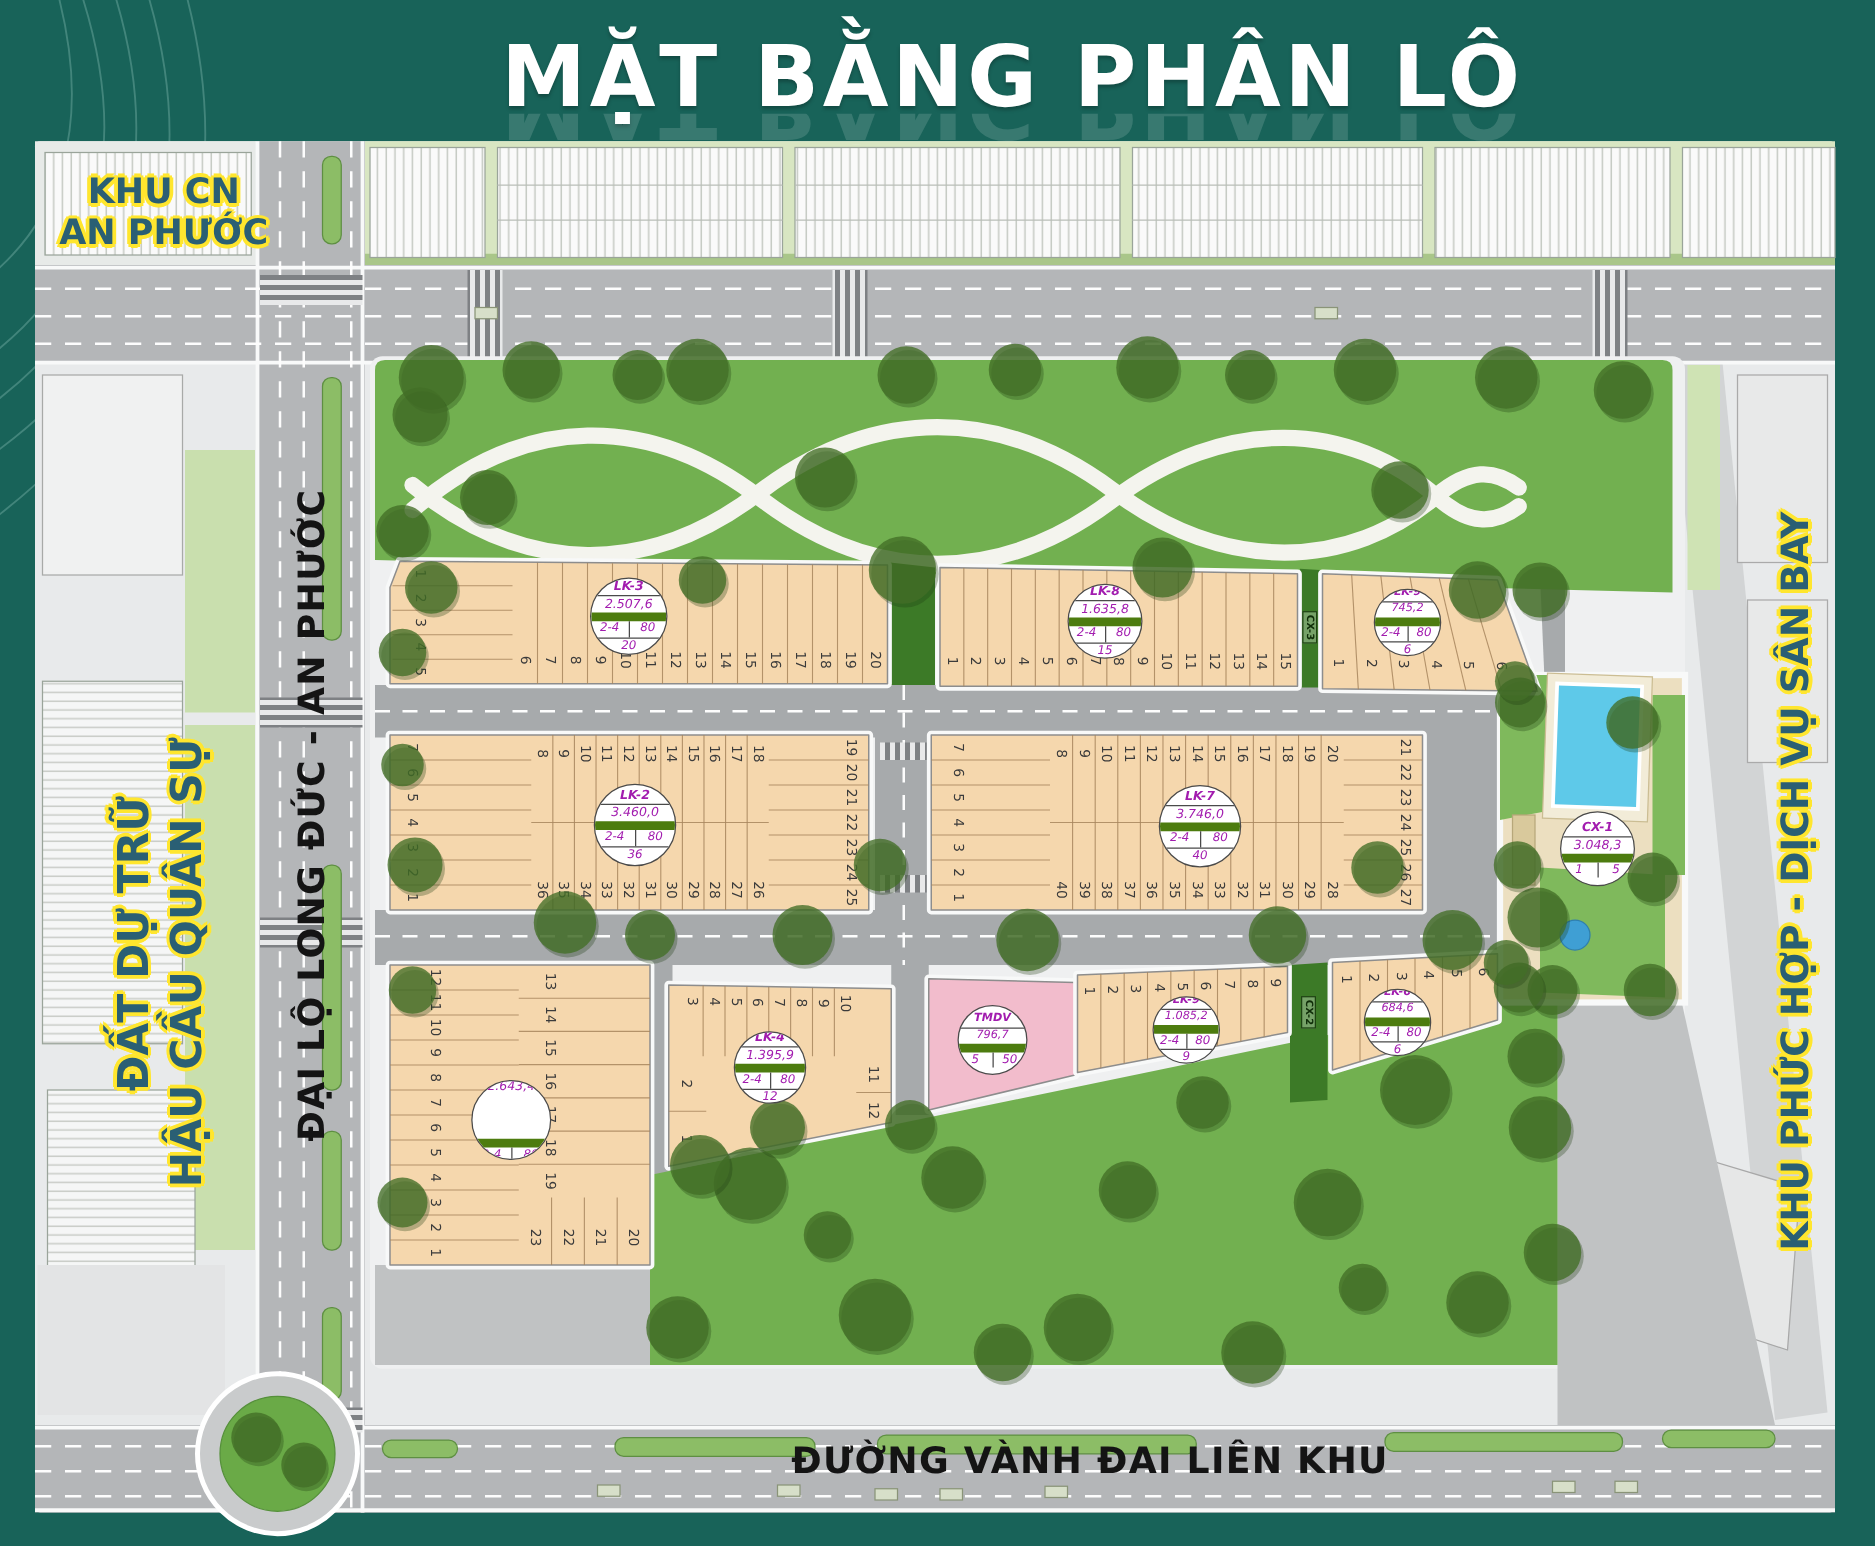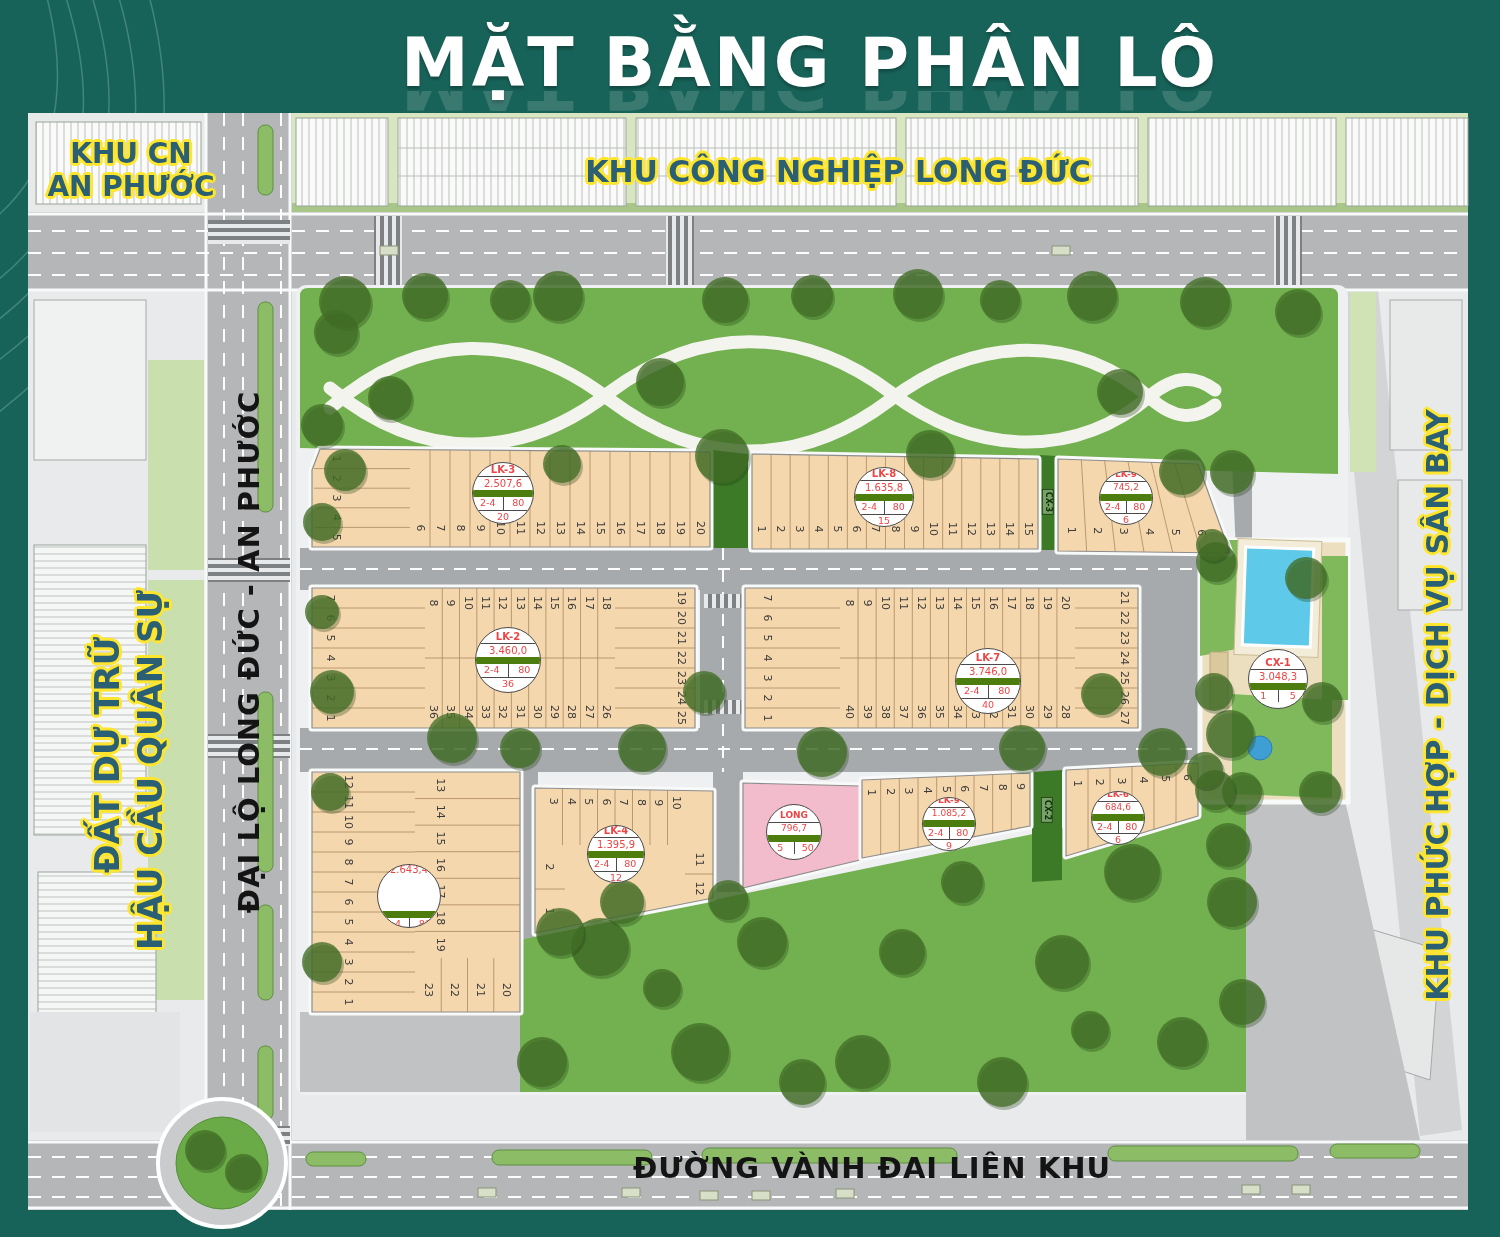--- a/index.html
+++ b/index.html
@@ -17,21 +17,21 @@
   .ylabel{font-weight:800;color:#2a5f74;
      text-shadow:-3px 0 0 #ffe62e,3px 0 0 #ffe62e,0 -3px 0 #ffe62e,0 3px 0 #ffe62e,
                  -2px -2px 0 #ffe62e,2px -2px 0 #ffe62e,-2px 2px 0 #ffe62e,2px 2px 0 #ffe62e;}
   .roadlabel{font-weight:800;color:#141414;}
   .lotnum{font-size:11px;fill:#3b3b3b;}
   .lotline{stroke:#a8865e;stroke-width:0.9;opacity:0.85;}
   .blk-halo{fill:none;stroke:#f8f9f9;stroke-width:7;stroke-linejoin:round;}
   .blk{stroke:#8d8d8d;stroke-width:1.2;stroke-linejoin:round;}
   .badge{position:absolute;background:#fff;border:1.5px solid #4a4a4a;border-radius:50%;
          display:flex;flex-direction:column;justify-content:center;text-align:center;
-         color:#ef4444;overflow:hidden;line-height:1.3;}
+         color:#a21caf;overflow:hidden;line-height:1.3;font-style:italic;}
   .badge .b-name{font-weight:700;font-size:10px;}
   .badge .b-area{font-size:10px;border-top:1px solid #4a4a4a;}
   .badge .b-pair{font-size:9.5px;border-top:7px solid #4d7c0f;display:flex;}
   .badge .b-pair span{flex:1;}
   .badge .b-pair span + span{border-left:1px solid #4a4a4a;}
   .badge .b-total{font-size:9.5px;border-top:1px solid #4a4a4a;}
   .badge.small .b-name{font-size:9px;}
   .badge.small .b-area{font-size:9px;}
   .cxlab{position:absolute;transform:translate(-50%,-50%) rotate(90deg);font-size:8px;font-weight:700;
          color:#0f2d08;background:rgba(255,255,255,0.3);border:1px solid #1e4312;padding:0 2px;line-height:1.2;}
@@ -683,21 +683,20 @@
 </svg>
 
 <div class="overlay">
   <div class="clabel title" style="left:810px;top:62px;">MẶT BẰNG PHÂN LÔ</div>
   <div class="title-reflect-clip">
     <div class="title-reflect">MẶT BẰNG PHÂN LÔ</div>
   </div>
 
   <div class="clabel ylabel" style="left:131px;top:153px;font-size:28px;text-align:right;">KHU CN</div>
   <div class="clabel ylabel" style="left:131px;top:186px;font-size:28px;">AN PHƯỚC</div>
-  <div class="clabel ylabel" style="left:838px;top:171px;font-size:30px;">KHU CÔNG NGHIỆP LONG ĐỨC</div>
   <div class="clabel vlab ylabel" style="left:107px;top:755px;font-size:34px;">ĐẤT DỰ TRỮ</div>
   <div class="clabel vlab ylabel" style="left:150px;top:770px;font-size:34px;">HẬU CẦU QUÂN SỰ</div>
   <div class="clabel vlab ylabel" style="left:1437px;top:705px;font-size:30px;">KHU PHỨC HỢP - DỊCH VỤ SÂN BAY</div>
   <div class="clabel vlab roadlabel" style="left:249px;top:652px;font-size:29px;letter-spacing:1px;">ĐẠI LỘ LONG ĐỨC - AN PHƯỚC</div>
   <div class="clabel roadlabel" style="left:872px;top:1168px;font-size:29px;letter-spacing:1px;">ĐƯỜNG VÀNH ĐAI LIÊN KHU</div>
 
   <div class="cxlab" style="left:1048px;top:502px;">CX-3</div>
   <div class="cxlab" style="left:1047px;top:810px;">CX-2</div>
 
   <div id="badges">
@@ -748,21 +747,21 @@
         </div>
         <div class="badge small" style="left: 1091px; top: 791px; width: 52px; height: 52px;">
           <div class="b-name">LK-6</div>
           <div class="b-area">684,6</div>
           <div class="b-pair">
             <span>2-4</span>
             <span>80</span>
           </div>
           <div class="b-total">6</div>
         </div>
-        <div class="badge" style="left: 955px; top: 628px; width: 64px; height: 64px; margin-top: 20px;">
+        <div class="badge" style="left: 927px; top: 628px; width: 64px; height: 64px;">
           <div class="b-name">LK-7</div>
           <div class="b-area">3.746,0</div>
           <div class="b-pair">
             <span>2-4</span>
             <span>80</span>
           </div>
           <div class="b-total">40</div>
         </div>
         <div class="badge" style="left: 854px; top: 467px; width: 58px; height: 58px;">
           <div class="b-name">LK-8</div>
@@ -776,21 +775,21 @@
         <div class="badge small" style="left: 1099px; top: 471px; width: 52px; height: 52px; text-align: center;">
           <div class="b-name">LK-9</div>
           <div class="b-area">745,2</div>
           <div class="b-pair">
             <span>2-4</span>
             <span>80</span>
           </div>
           <div class="b-total">6</div>
         </div>
         <div class="badge small" style="left: 766px; top: 804px; width: 54px; height: 54px;">
-          <div class="b-name">LONG</div>
+          <div class="b-name">TMDV</div>
           <div class="b-area">796,7</div>
           <div class="b-pair">
             <span>5</span>
             <span>50</span>
           </div>
         </div>
         <div class="badge" style="left: 1248px; top: 649px; width: 58px; height: 58px;">
           <div class="b-name">CX-1</div>
           <div class="b-area">3.048,3</div>
           <div class="b-pair">

